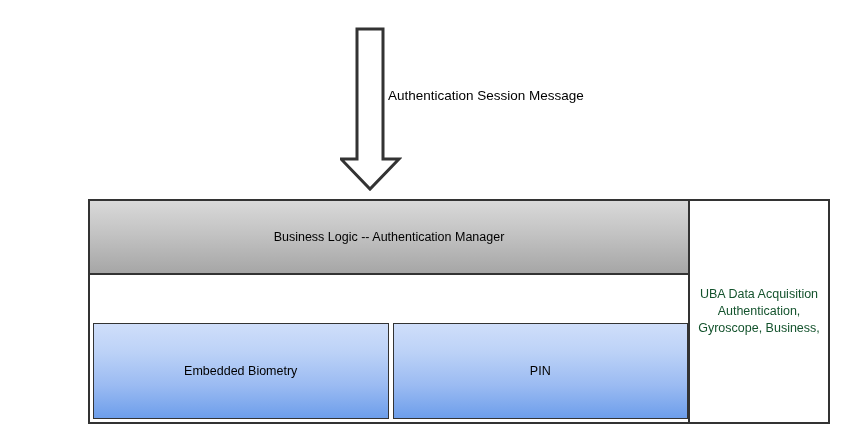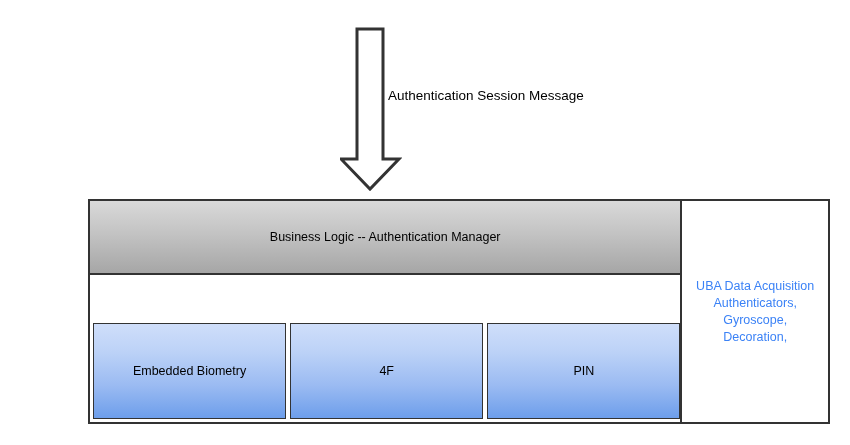--- a/index.html
+++ b/index.html
@@ -113,21 +113,21 @@
     display: flex;
     align-items: center;
     justify-content: center;
     background: #ffffff;
     padding: 0 8px;
     box-sizing: border-box;
   }
   .uba-text {
     font-size: 12.5px;
     line-height: 17px;
-    color: #3b82f6;
+    color: #14532d;
     text-align: center;
   }
   .uba-text span { display: block; }
 </style>
 </head>
 <body>
 
 <div class="canvas">
 
   <div class="arrow-wrap">
@@ -147,34 +147,31 @@
       <div class="business-logic">
         <div class="business-logic-label">Business Logic -- Authentication Manager</div>
       </div>
 
       <div class="auth-row">
 
         <div class="auth-cell">
           <div class="auth-cell-label">Embedded Biometry</div>
         </div>
 
-        <div class="auth-cell">
-          <div class="auth-cell-label">4F</div>
-        </div>
 
 
         <div class="auth-cell">
           <div class="auth-cell-label">PIN</div>
         </div>
 
       </div>
     </div>
 
     <div class="uba-column">
       <div class="uba-text">
         <span>UBA Data Acquisition</span>
-        <span>Authenticators,</span>
-        <span>Gyroscope, Decoration,</span>
+        <span>Authentication,</span>
+        <span>Gyroscope, Business,</span>
       </div>
     </div>
 
   </div>
 </div>
 
 </body></html>

